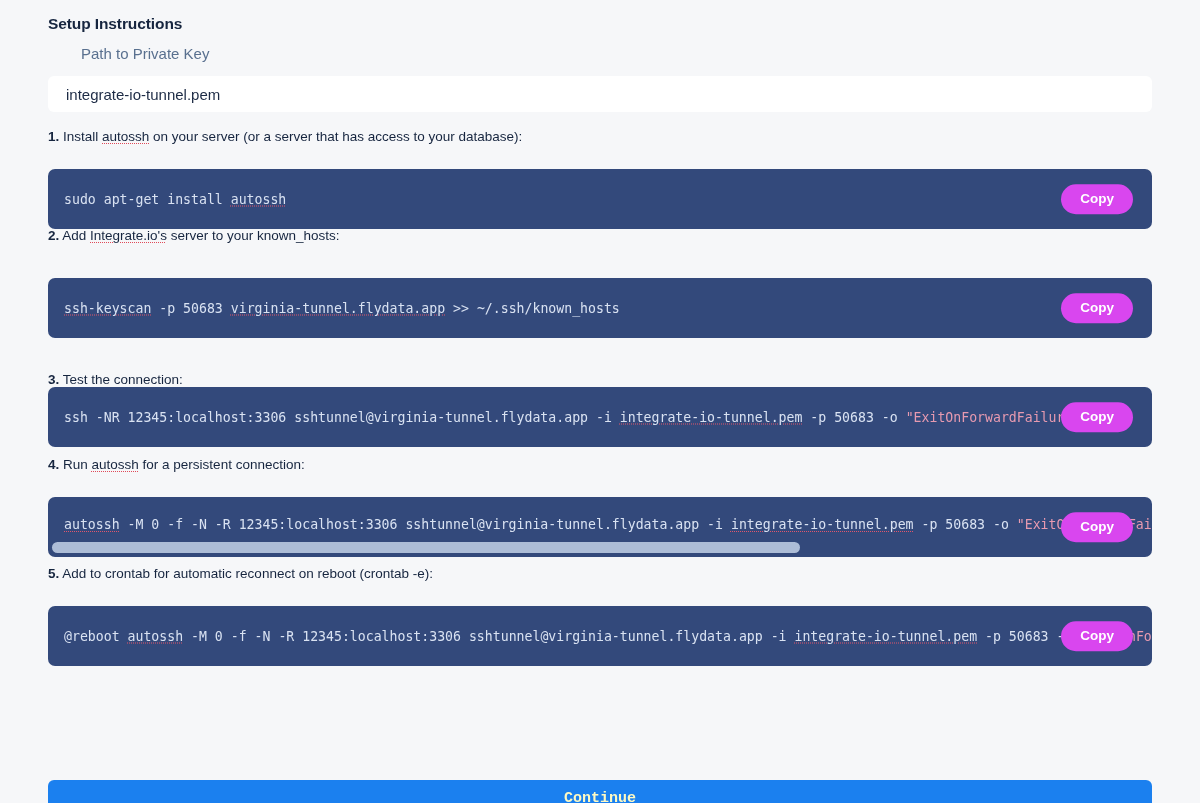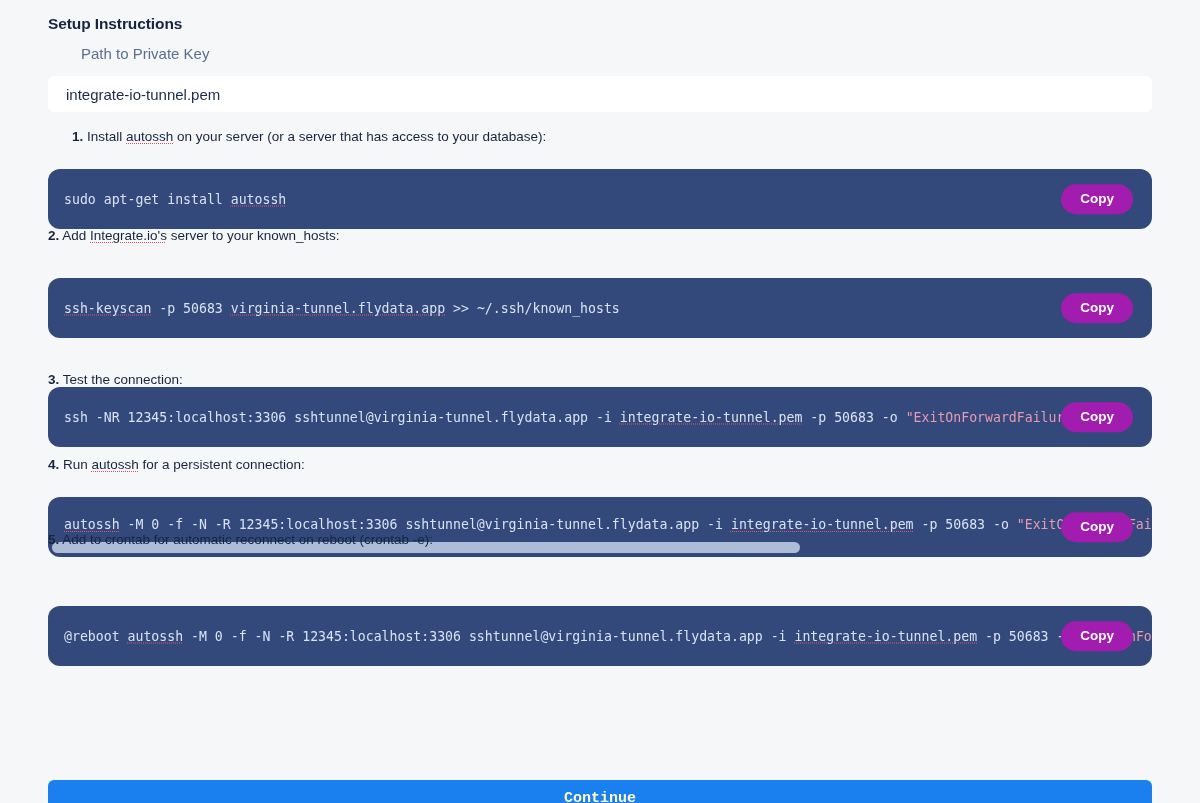--- a/index.html
+++ b/index.html
@@ -75,21 +75,21 @@
     text-decoration-thickness: 1px;
     text-underline-offset: 2px;
   }
 
   
   .code-block {
     position: absolute;
     left: 48px;
     width: 1104px;
     background: #33497b;
-    border-radius: 12px;
+    border-radius: 7px;
     overflow: hidden;
   }
   .code-block.h1 { height: 60px; }
   .code-block.scrolly { height: 60px; }
 
   .code-line {
     position: absolute;
     left: 16px;
     top: 50%;
     transform: translateY(-50%);
@@ -127,21 +127,21 @@
     background: #adbdd7;
     border-radius: 7px;
   }
 
   
   .copy-btn {
     position: absolute;
     right: 19px;
     top: 50%;
     transform: translateY(-50%);
-    background: #a21caf;
+    background: #d946ef;
     color: #ffffff;
     border: none;
     border-radius: 999px;
     font-family: "Liberation Sans", sans-serif;
     font-size: 13.5px;
     font-weight: bold;
     padding: 8px 19px;
     cursor: pointer;
     line-height: 1;
     z-index: 5;
@@ -167,21 +167,21 @@
 </head>
 <body>
 
 <div class="page">
 
   <div class="section-title">Setup Instructions</div>
   <div class="field-label">Path to Private Key</div>
 
   <input class="key-input" type="text" value="integrate-io-tunnel.pem" placeholder="Path to private key" style="">
 
-  <div class="step-text" style="top:129px;margin-left:24px;">
+  <div class="step-text" style="top:129px;">
     <span class="num">1.</span><span> Install </span><span class="spell">autossh</span><span> on your server (or a server that has access to your database):</span>
   </div>
   <div class="code-block h1" style="top:169px;">
     <div class="code-line"><span>sudo apt-get install </span><span class="sp">autossh</span></div>
     <button class="copy-btn">Copy</button>
   </div>
 
   <div class="step-text" style="top:228px;">
     <span class="num">2.</span><span> Add </span><span class="spell">Integrate.io's</span><span> server to your known_hosts:</span>
   </div>
@@ -202,21 +202,21 @@
     <span class="num">4.</span><span> Run </span><span class="spell">autossh</span><span> for a persistent connection:</span>
   </div>
   <div class="code-block scrolly" style="top:497px;">
     <div class="code-line shifted"><span class="sp">autossh</span><span> -M 0 -f -N -R 12345:localhost:3306 sshtunnel@virginia-tunnel.flydata.app -i </span><span class="sp">integrate-io-tunnel.pem</span><span> -p 50683 -o </span><span class="q">"ExitOnForwardFailure=yes"</span></div>
     <div class="hscroll-track">
       <div class="hscroll-thumb"></div>
     </div>
     <button class="copy-btn">Copy</button>
   </div>
 
-  <div class="step-text" style="top:532px;">
+  <div class="step-text" style="top:566px;">
     <span class="num">5.</span><span> Add to crontab for automatic reconnect on reboot (crontab -e):</span>
   </div>
   <div class="code-block h1" style="top:606px;">
     <div class="code-line"><span>@reboot </span><span class="sp">autossh</span><span> -M 0 -f -N -R 12345:localhost:3306 sshtunnel@virginia-tunnel.flydata.app -i </span><span class="sp">integrate-io-tunnel.pem</span><span> -p 50683 -o </span><span class="q">"ExitOnForwardFailure=yes"</span></div>
     <button class="copy-btn">Copy</button>
   </div>
 
   <button class="continue-btn">Continue</button>
 
 </div>

